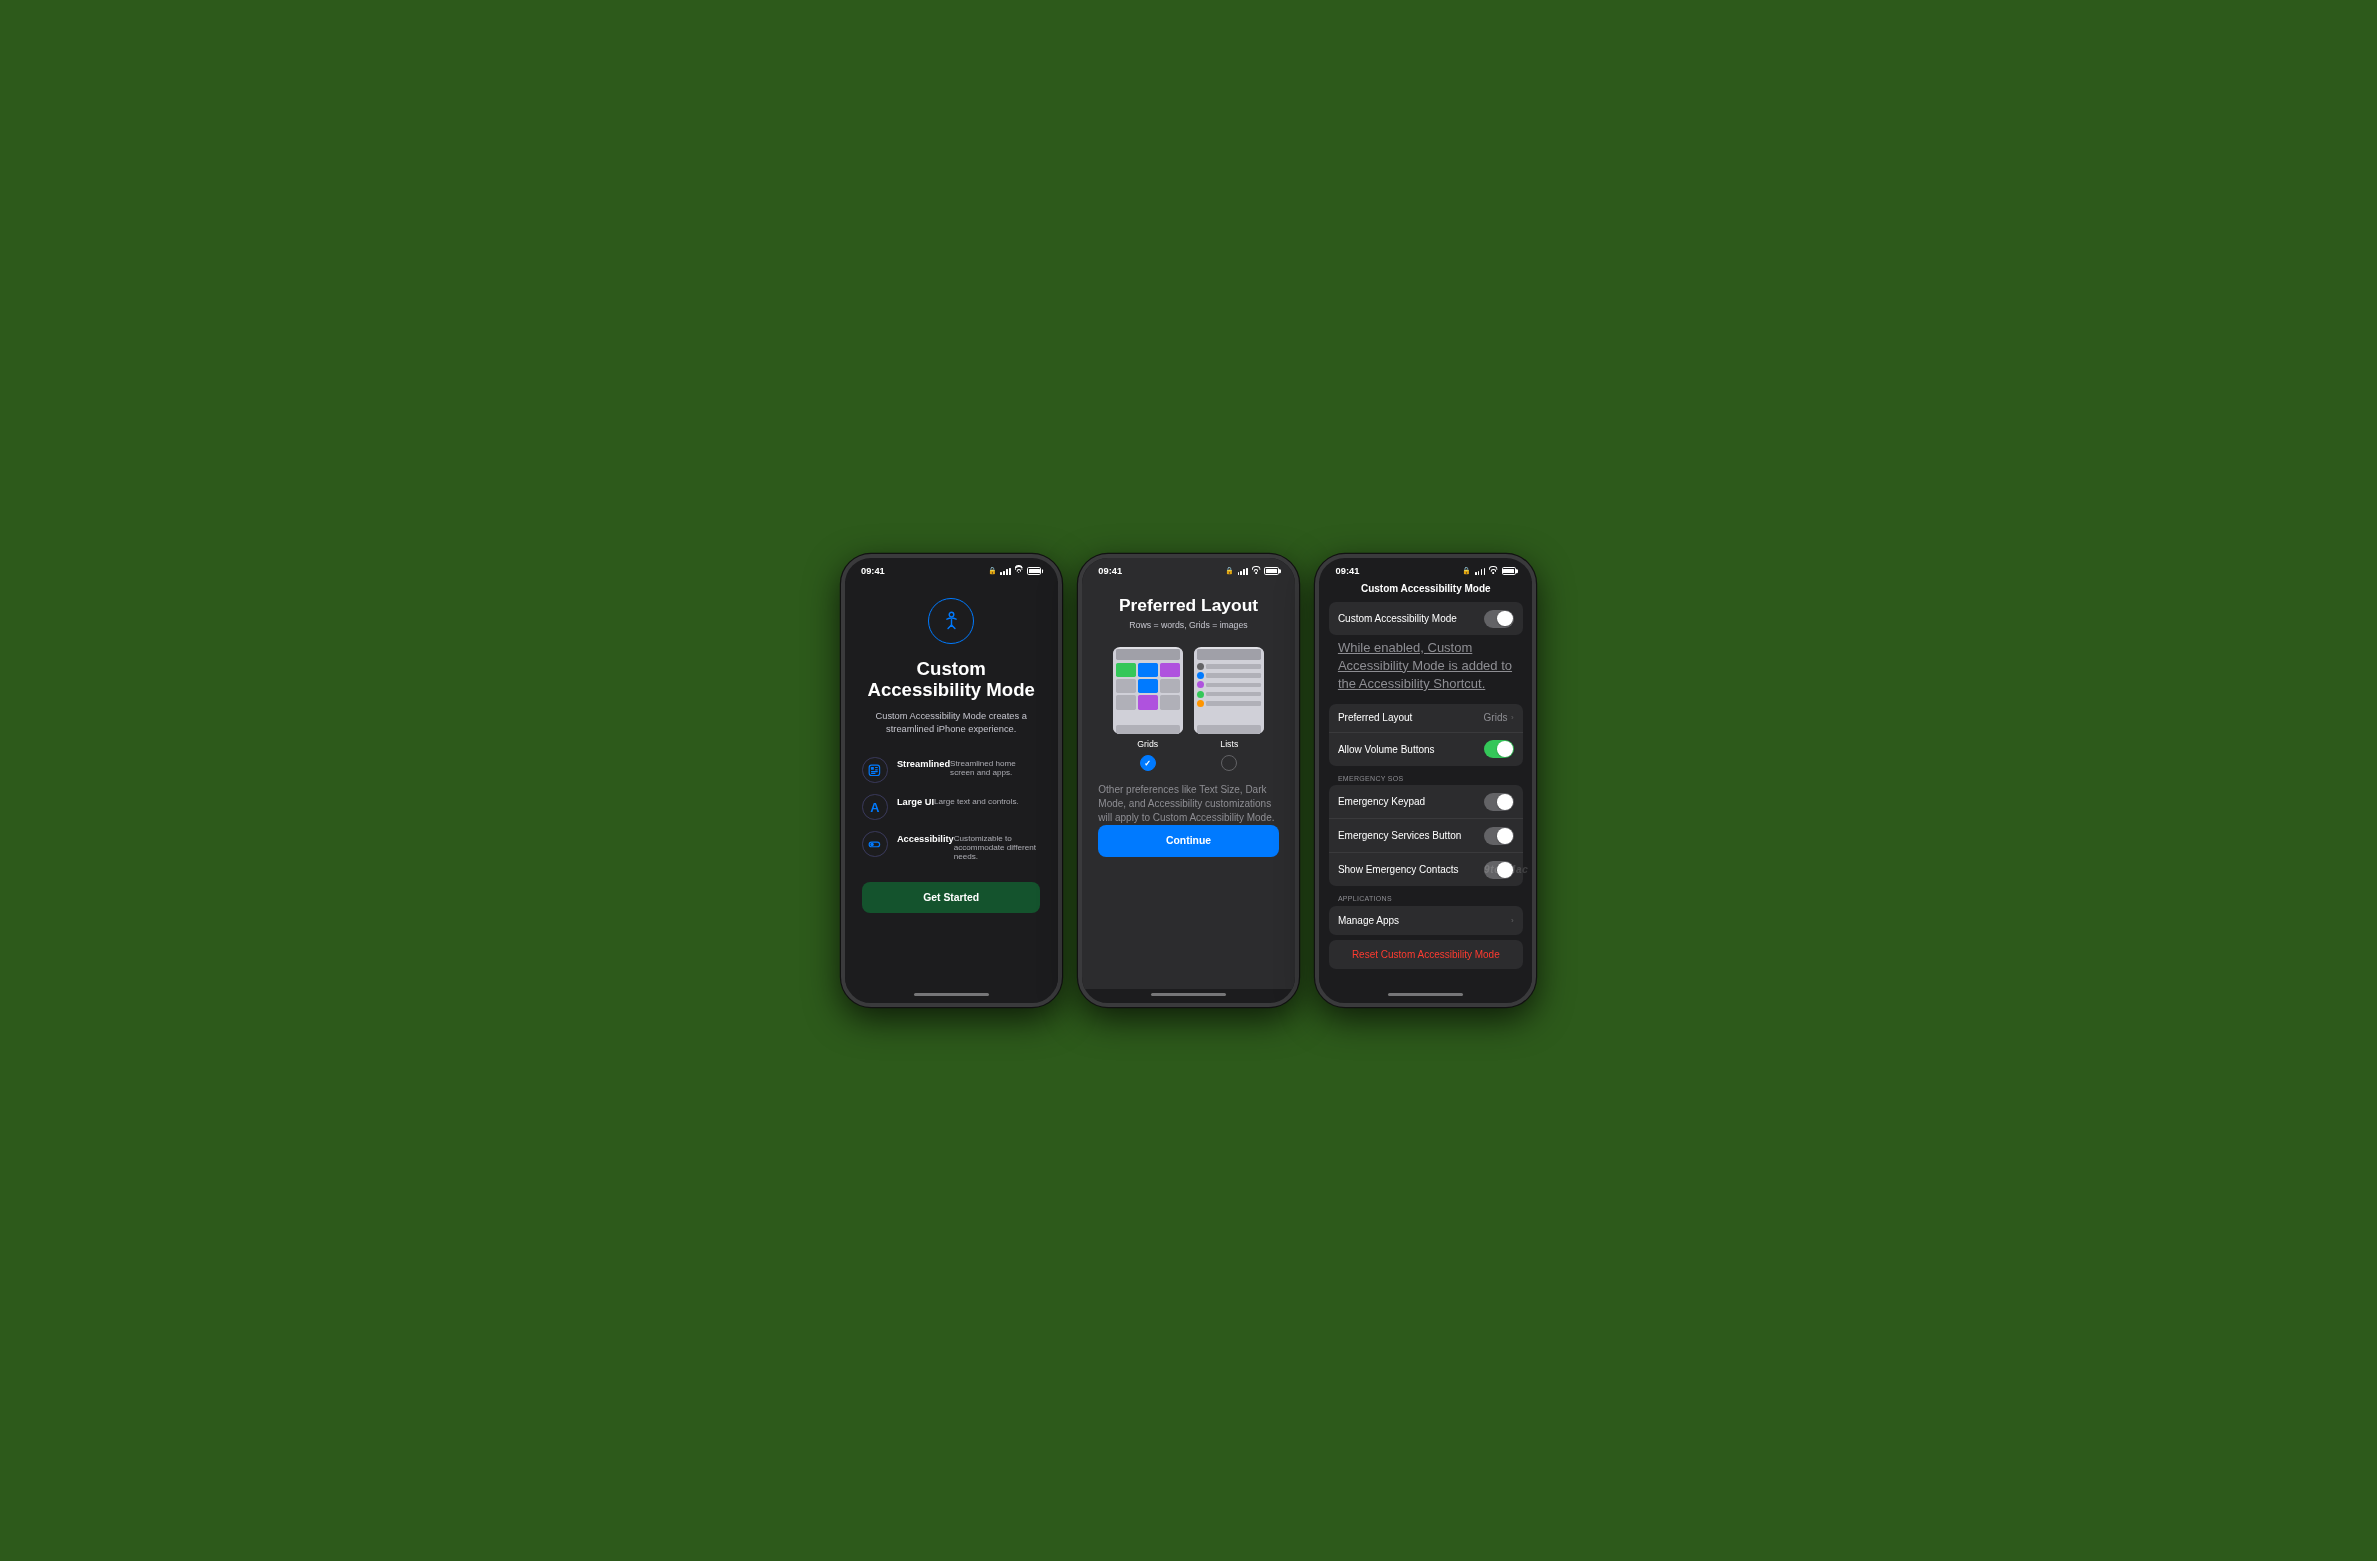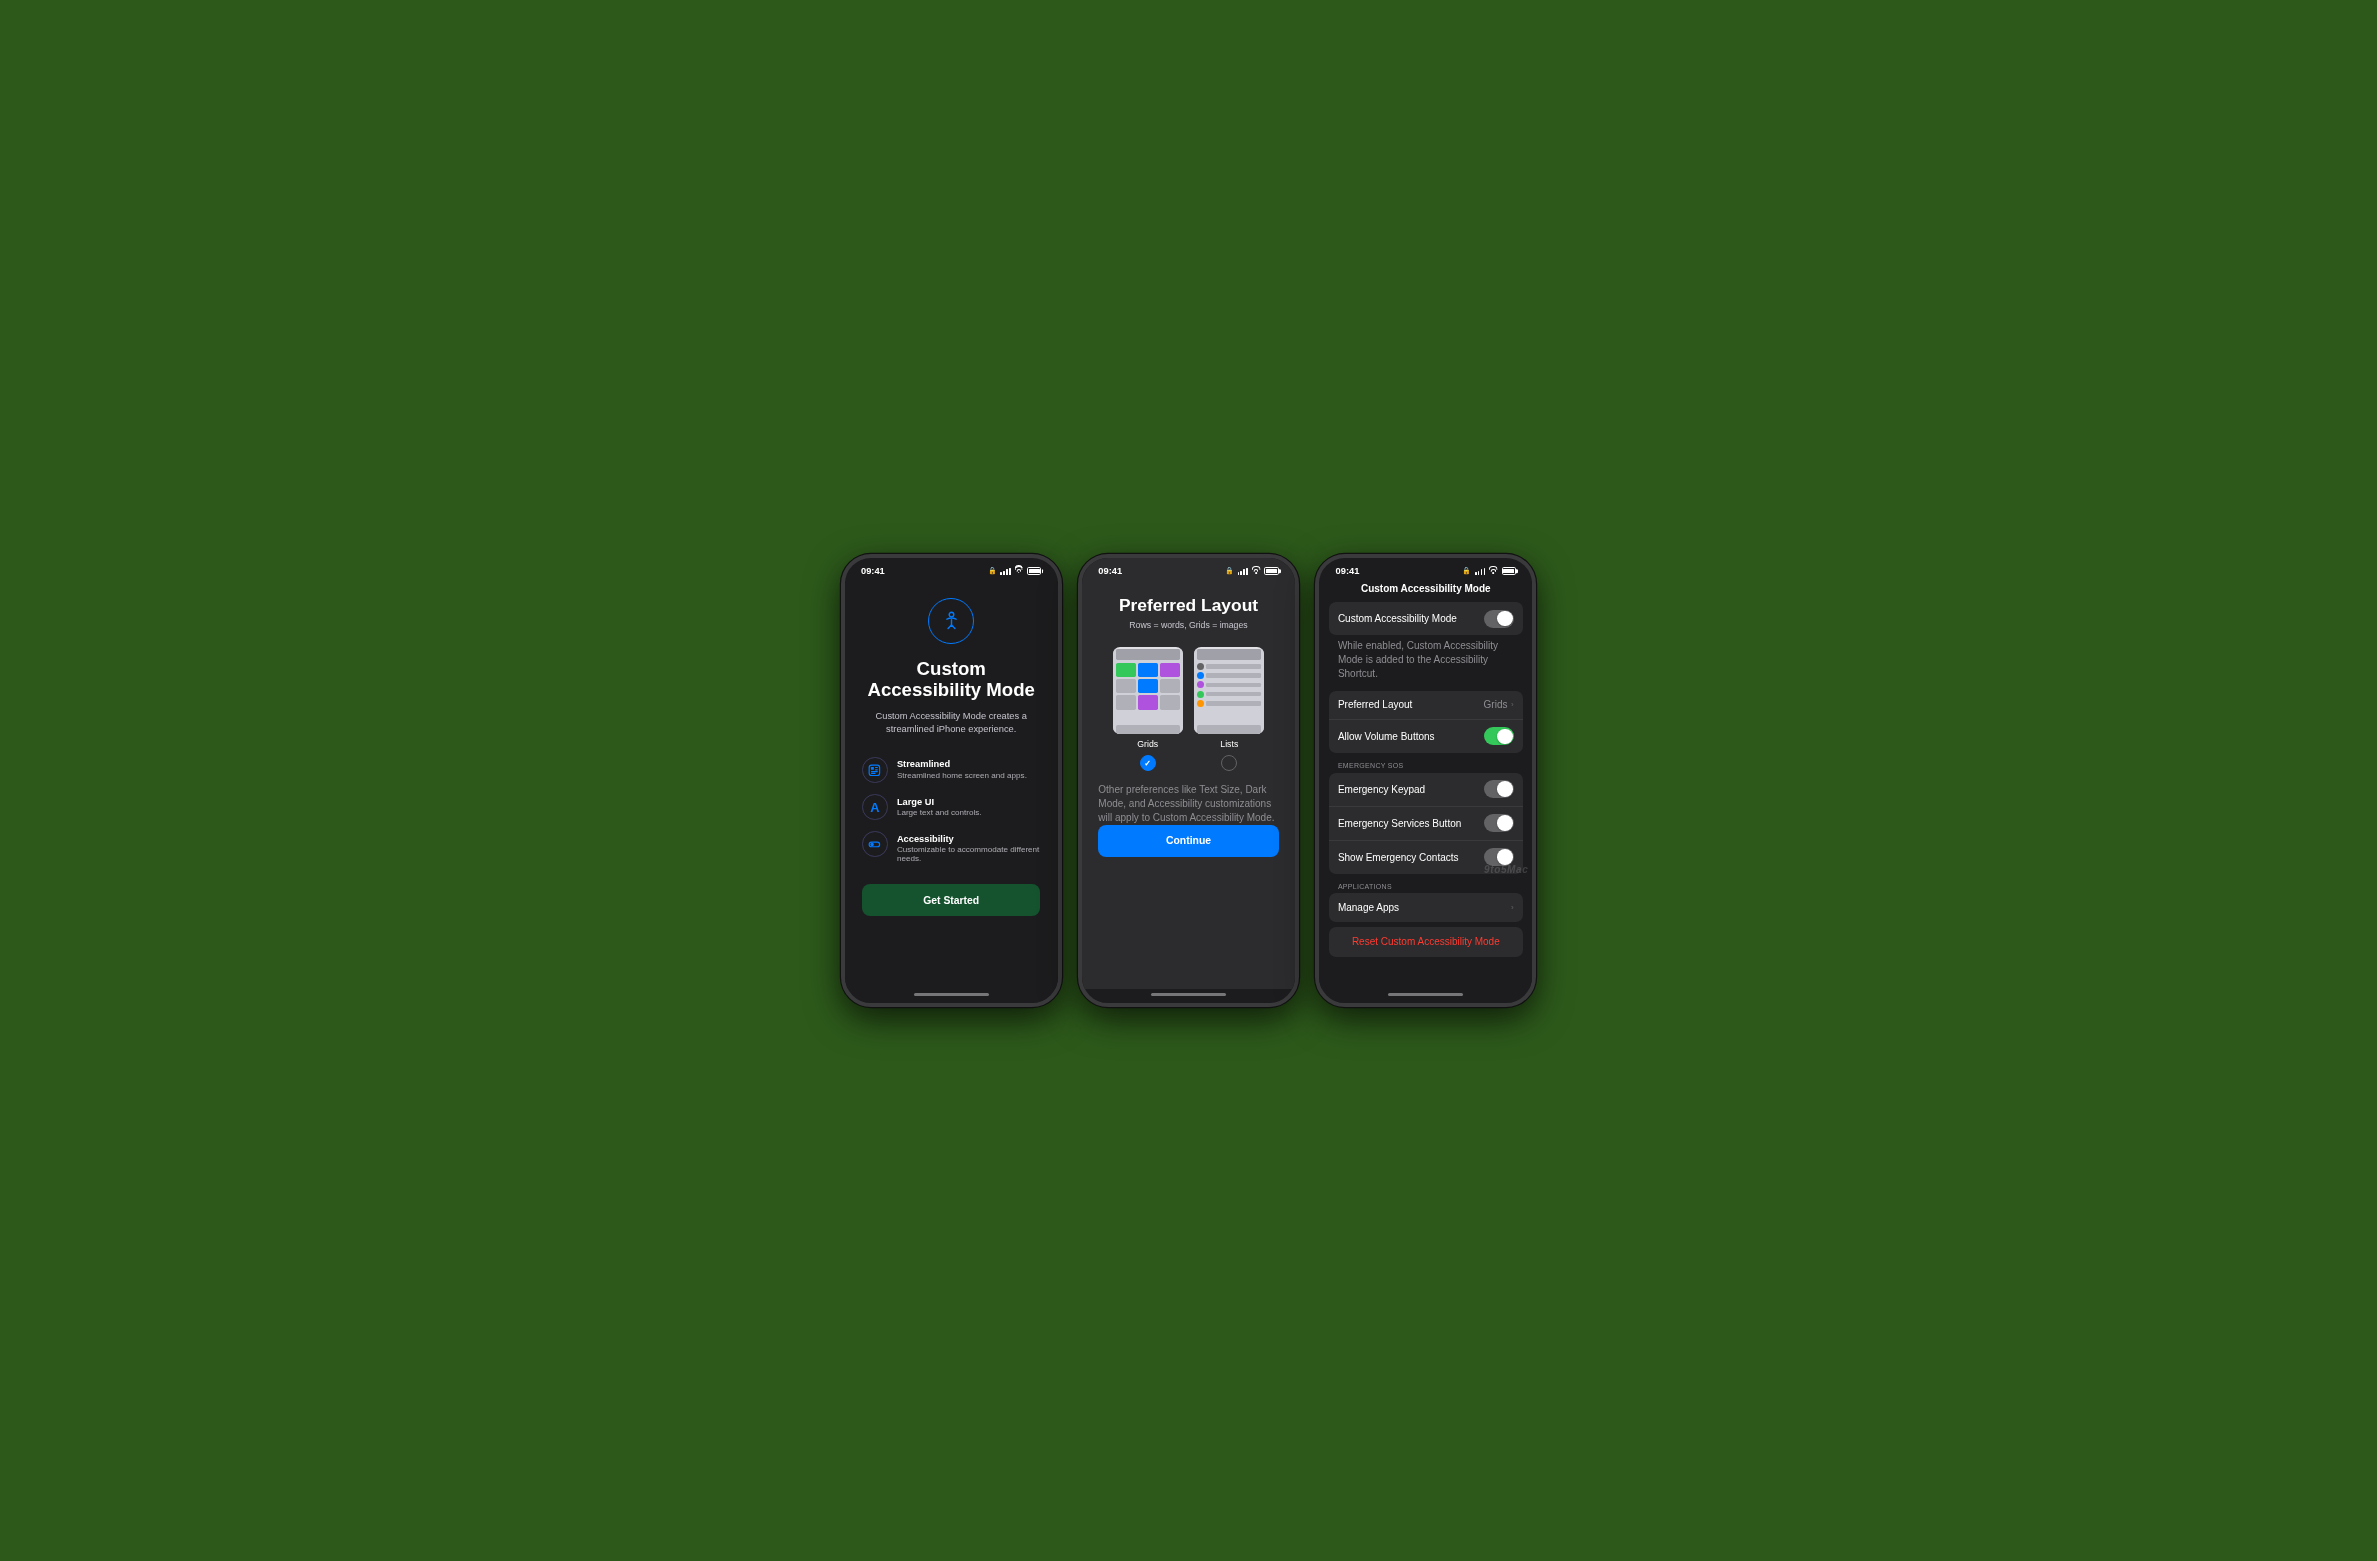--- a/index.html
+++ b/index.html
@@ -189,21 +189,21 @@
       height: 25.5px;
       border: 1.2px solid #3a3a5c;
       border-radius: 50%;
       display: flex;
       align-items: center;
       justify-content: center;
       flex-shrink: 0;
       color: #007AFF;
       font-size: 11.6px;
     }
-    .feature-text-wrap { display: flex; flex-direction: column; padding-top: 2.3px; }
+    .feature-text-wrap { display: flex; flex-direction: row; padding-top: 2.3px; }
     .feature-title { color: #fff; font-size: 9.3px; font-weight: 700; margin-bottom: 1.7px; }
     .feature-desc { color: #ebebf5aa; font-size: 8.1px; }
 
     .get-started-btn {
       width: 100%;
       background: #14532d;
       color: #fff;
       border: none;
       border-radius: 8.1px;
       padding: 10.4px;
@@ -378,24 +378,25 @@
       transition: left 0.2s;
       box-shadow: 0 0.6px 1.7px rgba(0,0,0,0.3);
     }
     .toggle.on::after {
       left: 13.4px;
     }
     .toggle.on-white::after {
       left: 13.4px;
     }
     .settings-footnote {
-      font-size: 10px;
+      font-size: 13px;
       color: #8e8e93;
       padding: 3.5px 9.3px 5.8px;
       line-height: 1.4;
+      text-decoration: underline;
     }
     .settings-reset-group {
       background: #2c2c2e;
       border-radius: 7px;
       overflow: hidden;
       margin: 0 9.3px 11.6px;
     }
     .reset-row {
       display: flex;
       align-items: center;

